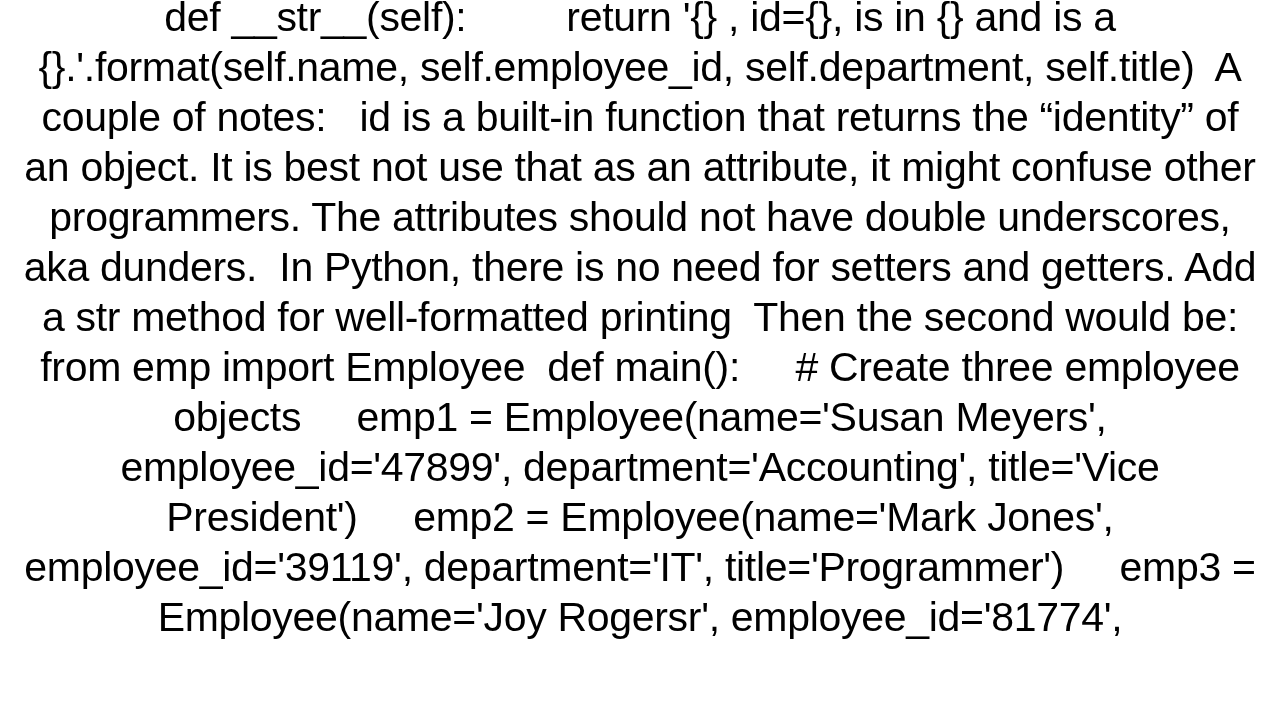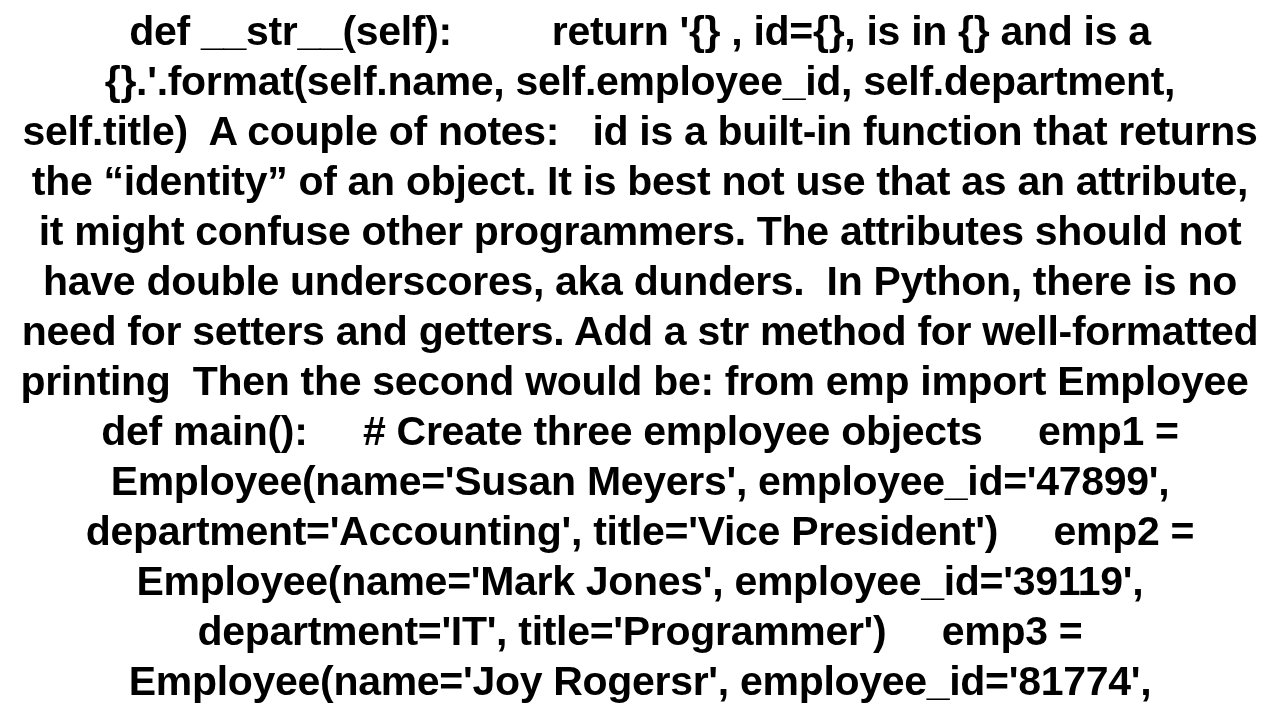--- a/index.html
+++ b/index.html
@@ -10,25 +10,24 @@
     body {
       width: 1280px;
       height: 720px;
       background: #ffffff;
       font-family: Arial, Helvetica, sans-serif;
       overflow: hidden;
     }
     .content {
       width: 100%;
       height: 100%;
-      padding: 16px 20px;
+      padding: 0 20px;
       display: flex;
-      align-items: center;
+      align-items: flex-start;
       justify-content: center;
-      font-weight: bold;
     }
     .text-block {
       color: #000000;
       font-size: 41px;
       line-height: 1.22;
       text-align: center;
       letter-spacing: -0.3px;
       max-width: 1240px;
       margin-top: -8px;
     }

